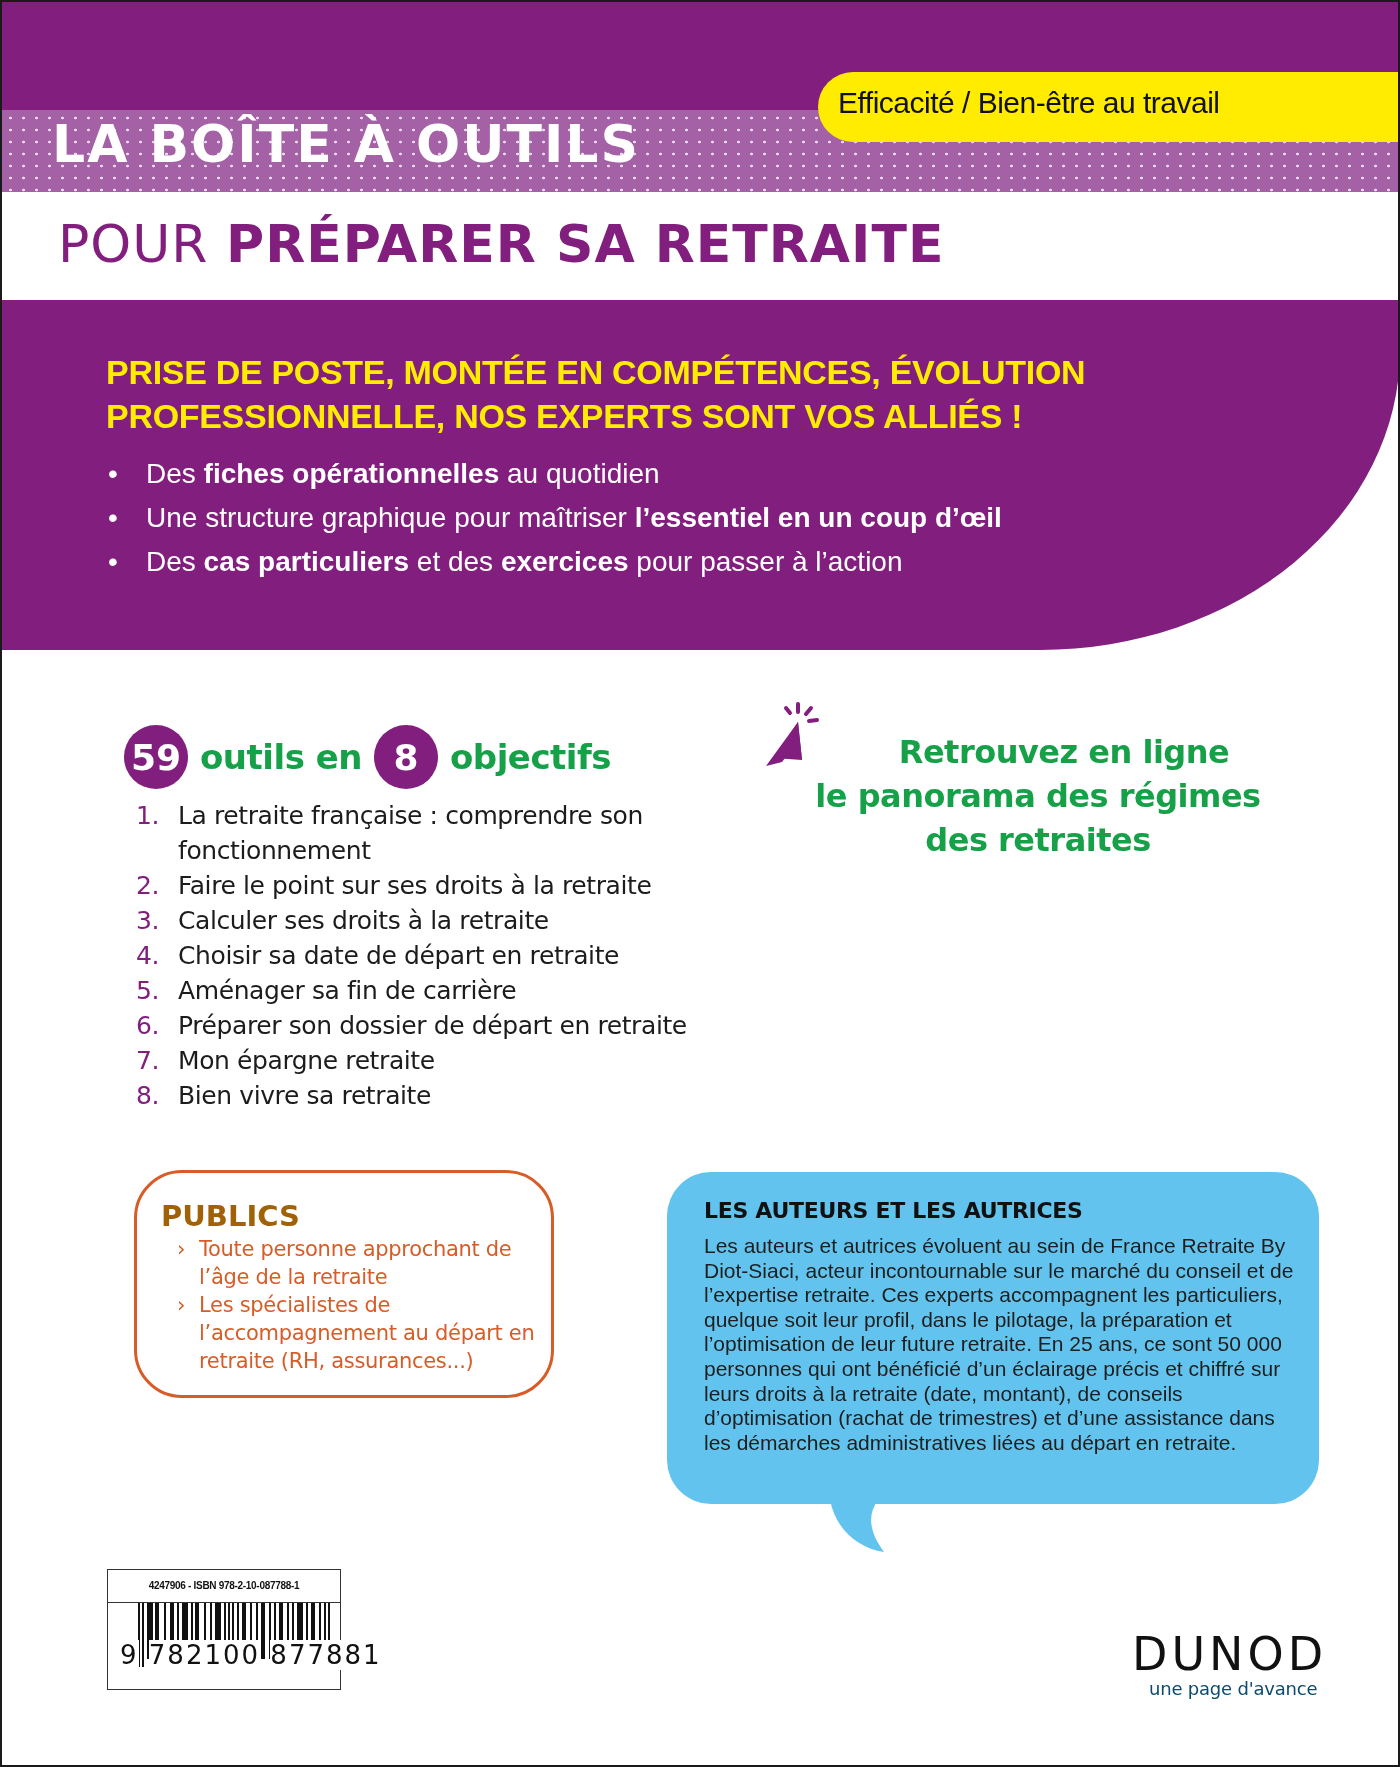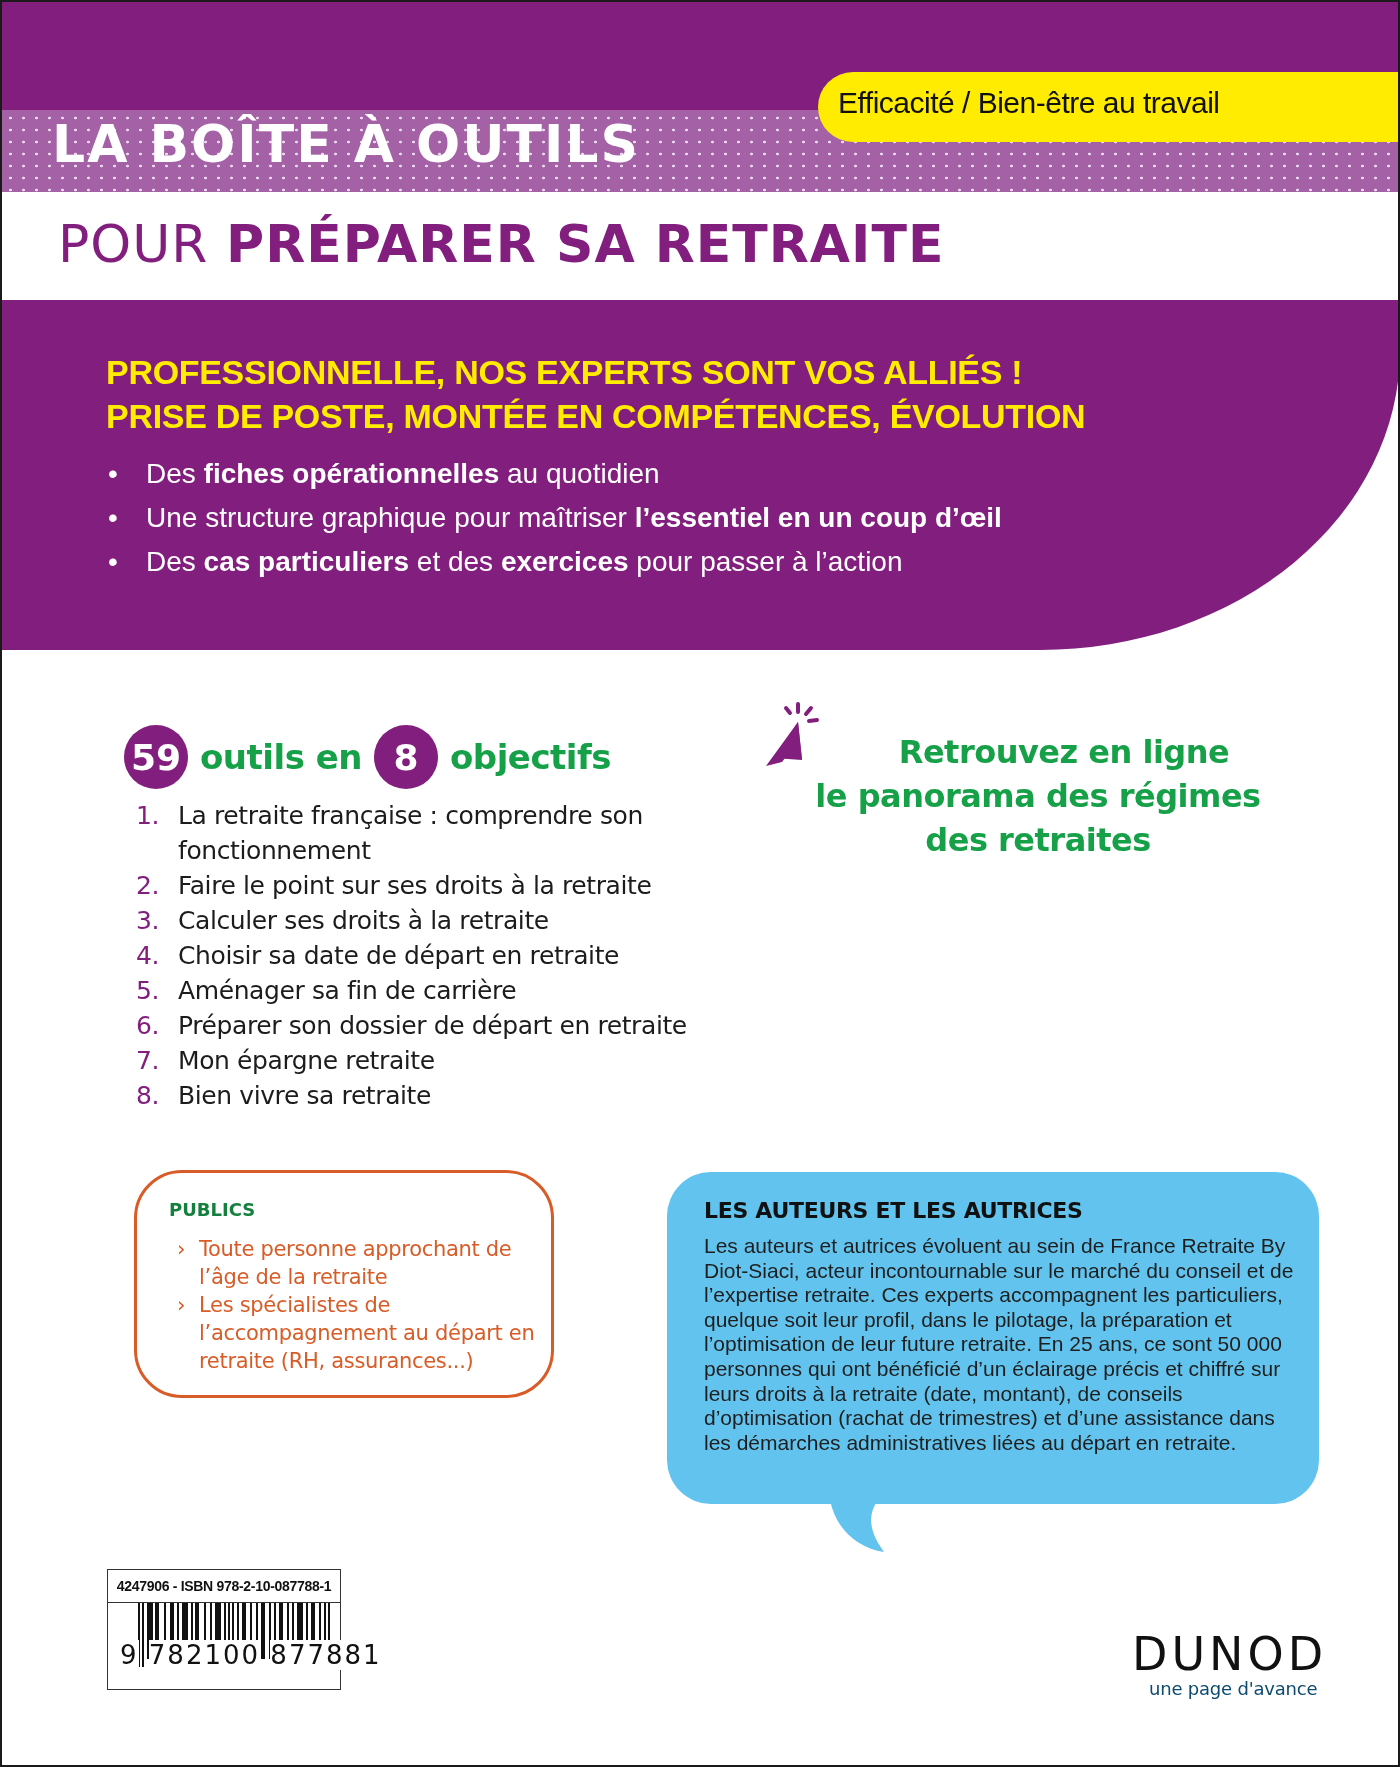--- a/index.html
+++ b/index.html
@@ -38,33 +38,33 @@
   .objectives li { display:flex; font-size:25px; line-height:35px; color:#1c1c1c; font-family:"DejaVu Sans", sans-serif; letter-spacing:-0.4px; }
   .objectives .num { color:#821f7e; width:42px; flex:none; }
 
   .online { position:absolute; left:758px; top:700px; }
   .online .cursor { position:absolute; left:0; top:0; width:70px; height:70px; }
   .online .text { position:absolute; left:0; top:30px; width:560px; color:#16a048; font-size:32px; line-height:44px; font-weight:bold;
                   font-family:"DejaVu Sans", sans-serif; letter-spacing:-0.5px;text-align:center; }
   .online .line1 { display:block; padding-left:52px; }
 
   .publics { position:absolute; left:134px; top:1170px; width:420px; height:228px; border:3px solid #d85c27; border-radius:48px; box-sizing:border-box; }
-  .publics h3 { position:absolute; left:32px; top:26px; margin:0; color:#15803d; font-size:18px; font-weight:bold; font-family:"DejaVu Sans", sans-serif; }
+  .publics h3 { position:absolute; left:24px; top:26px; margin:0; color:#a16207; font-size:29px; font-weight:bold; font-family:"DejaVu Sans", sans-serif; }
   .publics ul { position:absolute; left:38px; top:62px; margin:0; padding:0; list-style:none; width:360px; }
   .publics li { position:relative; padding-left:24px; color:#d85c27; font-size:21px; line-height:28px; font-family:"DejaVu Sans", sans-serif; letter-spacing:-0.3px; }
   .publics li .chev { position:absolute; left:2px; top:0; }
 
   .authors { position:absolute; left:667px; top:1172px; width:652px; height:332px; background:#62c4ee; border-radius:44px; }
   .authors-tail { position:absolute; left:828px; top:1500px; width:80px; height:60px; }
   .authors h3 { position:absolute; left:37px; top:26px; margin:0; font-size:22px; font-weight:bold; color:#111; font-family:"DejaVu Sans", sans-serif; letter-spacing:-0.3px; }
   .authors p { position:absolute; left:37px; top:62px; width:600px; margin:0; font-size:21px; line-height:24.6px; color:#1e1e1e; font-family:"Liberation Sans", sans-serif; }
 
   .barcode { position:absolute; left:107px; top:1569px; width:234px; height:121px; border:1.5px solid #333; box-sizing:border-box; background:#fff; }
   .barcode .isbn { position:absolute; left:0; top:0; width:100%; height:33px; border-bottom:1.5px solid #333; box-sizing:border-box;
-                   font-size:14px; font-weight:bold; text-align:center; line-height:32px; color:#111; font-family:"Liberation Sans", sans-serif; letter-spacing:-0.3px; }
+                   font-size:10px; font-weight:bold; text-align:center; line-height:32px; color:#111; font-family:"Liberation Sans", sans-serif; letter-spacing:-0.3px; }
   .barcode .bars { position:absolute; left:30px; top:33px; width:195px; height:64px; }
   .barcode .digits { position:absolute; left:12px; top:70px; width:214px; font-size:26px; color:#111; font-family:"DejaVu Sans", sans-serif; letter-spacing:2px; background:transparent; }
   .barcode .digits span { background:#fff; }
 
   .logo { position:absolute; left:1132px; top:1632px; width:190px; }
   .logo .brand { font-size:46px; letter-spacing:4px; color:#111; font-family:"DejaVu Sans", sans-serif; font-weight:normal; line-height:44px; }
   .logo .tagline { font-size:18px; color:#0c4a6e; font-family:"DejaVu Sans", sans-serif; letter-spacing:-0.2px; margin-top:2px;margin-left:17px; }
 </style>
 </head>
 <body>
@@ -76,22 +76,22 @@
 <div class="series-title">LA BOÎTE À OUTILS</div>
 <div class="tag">
   <span>Efficacité / Bien-être au travail</span>
 </div>
 <div class="subtitle">
   <span class="light">POUR </span><span class="bold">PRÉPARER SA RETRAITE</span>
 </div>
 
 <div class="purple-section"></div>
 <div class="hero-headline">
+  <div>PRISE DE POSTE, MONTÉE EN COMPÉTENCES, ÉVOLUTION</div>
   <div>PROFESSIONNELLE, NOS EXPERTS SONT VOS ALLIÉS !</div>
-  <div>PRISE DE POSTE, MONTÉE EN COMPÉTENCES, ÉVOLUTION</div>
 </div>
 <ul class="bullets">
   <li>
     <span class="dot">•</span>
     <span>Des </span><b>fiches opérationnelles</b><span> au quotidien</span>
   </li>
   <li>
     <span class="dot">•</span>
     <span>Une structure graphique pour maîtriser </span><b>l’essentiel en un coup d’œil</b>
   </li>

